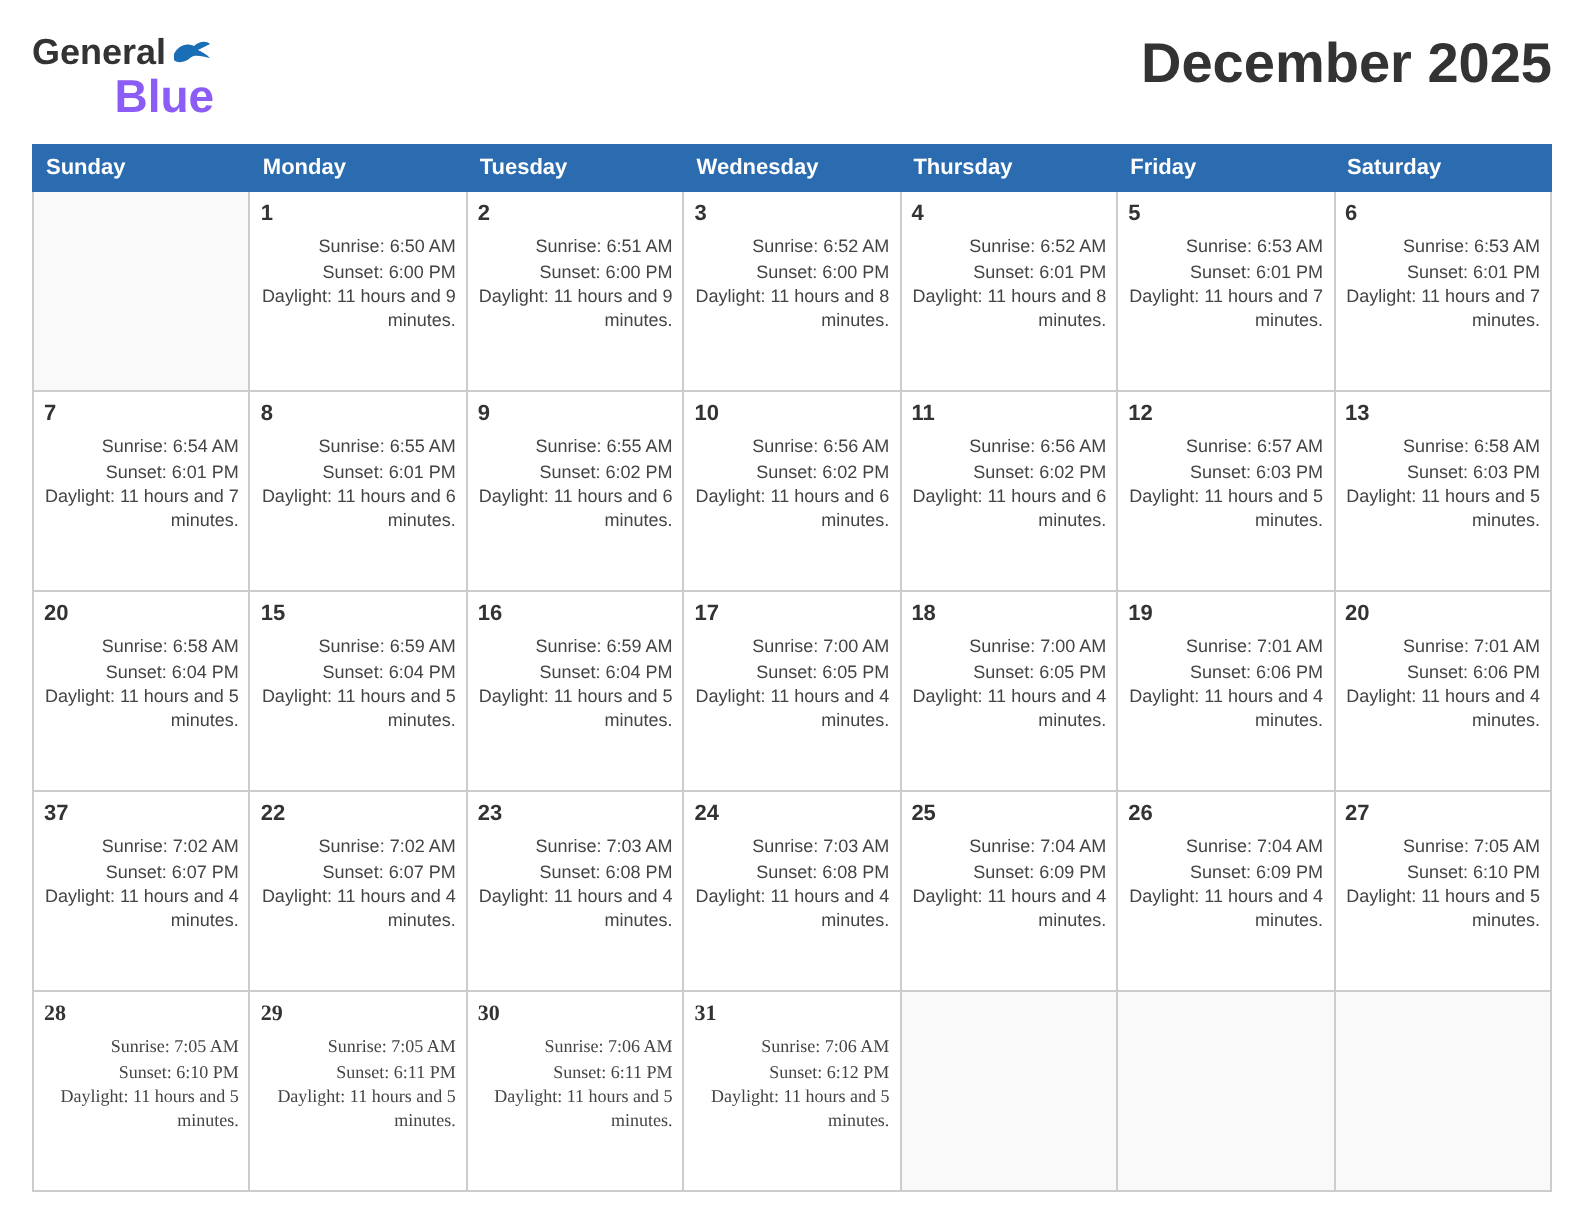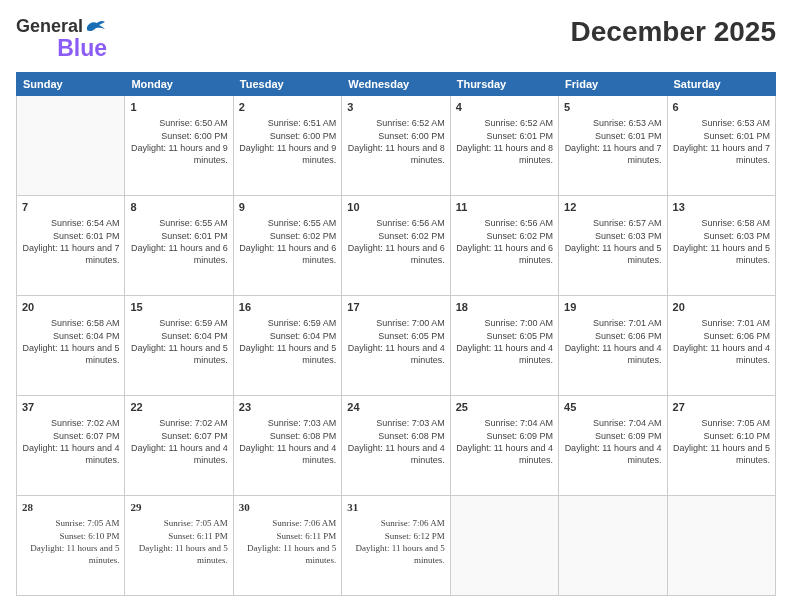--- a/index.html
+++ b/index.html
@@ -219,21 +219,21 @@
           </td>
           <td>
             <span class="day-number">24</span>
             <div class="day-info">Sunrise: 7:03 AM<br>Sunset: 6:08 PM<br>Daylight: 11 hours and 4 minutes.</div>
           </td>
           <td>
             <span class="day-number">25</span>
             <div class="day-info">Sunrise: 7:04 AM<br>Sunset: 6:09 PM<br>Daylight: 11 hours and 4 minutes.</div>
           </td>
           <td>
-            <span class="day-number">45</span>
+            <span class="day-number">26</span>
             <div class="day-info">Sunrise: 7:04 AM<br>Sunset: 6:09 PM<br>Daylight: 11 hours and 4 minutes.</div>
           </td>
           <td>
             <span class="day-number">27</span>
             <div class="day-info">Sunrise: 7:05 AM<br>Sunset: 6:10 PM<br>Daylight: 11 hours and 5 minutes.</div>
           </td>
         </tr>
         <tr class="last-row">
           <td>
             <span class="day-number">28</span>

